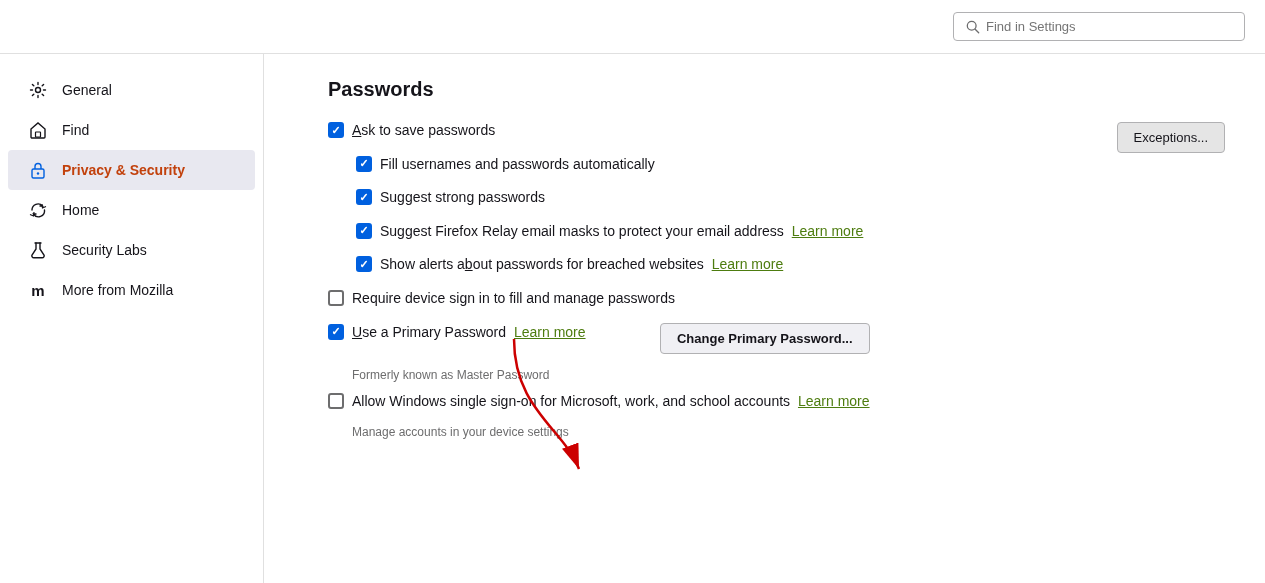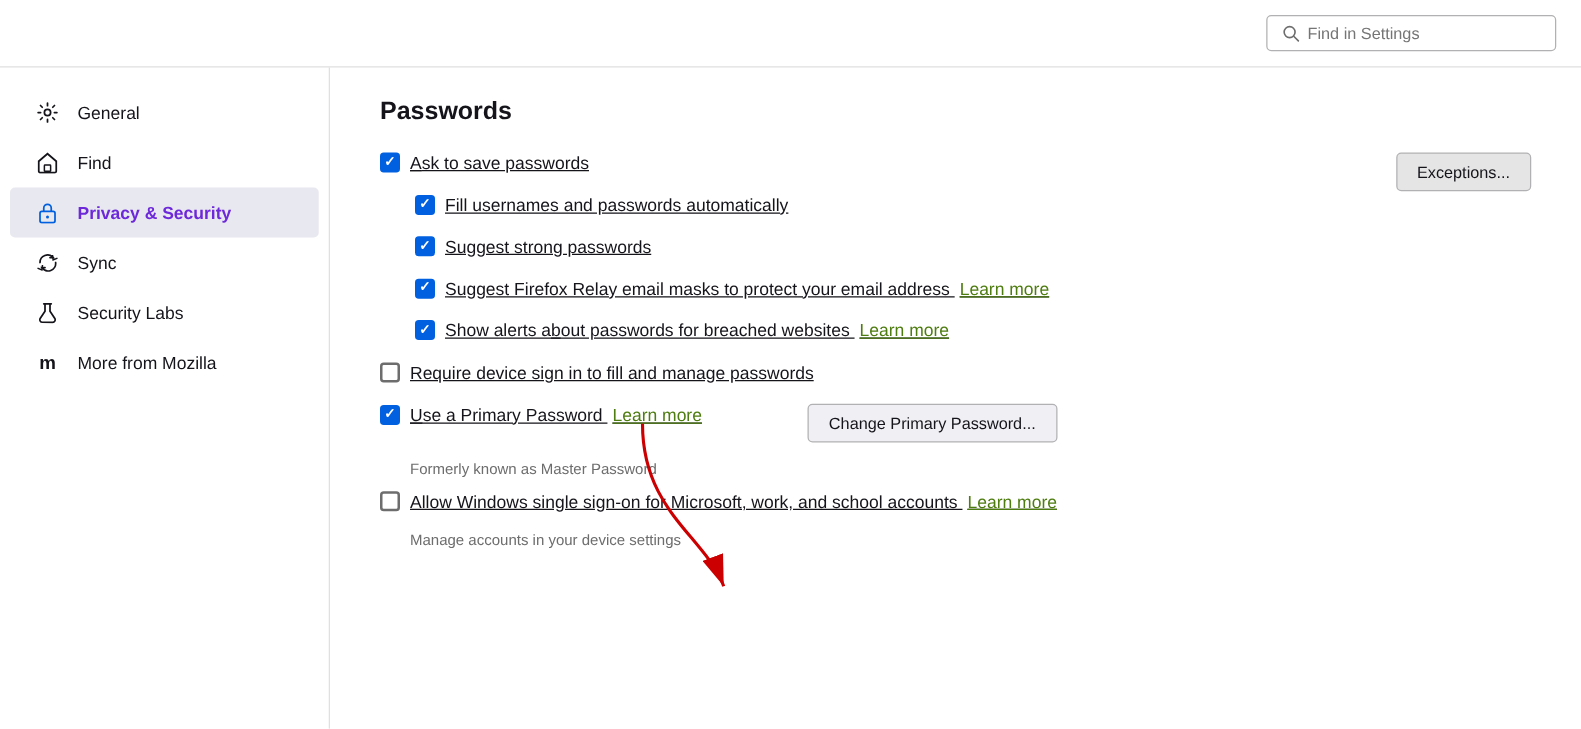--- a/index.html
+++ b/index.html
@@ -20,21 +20,21 @@
       padding: 12px 20px;
       border-bottom: 1px solid #e0e0e0;
     }
     .search-box {
       display: flex;
       align-items: center;
       gap: 6px;
       border: 1px solid #b1b1b3;
       border-radius: 4px;
       padding: 6px 12px;
-      width: 232px;
+      width: 292px;
       background: #fff;
     }
     .search-box input {
       border: none;
       outline: none;
       font-size: 13px;
       color: #6d6d6e;
       width: 100%;
       background: transparent;
     }
@@ -65,21 +65,21 @@
       border-radius: 4px;
       margin: 0 8px;
       color: #15141a;
       text-decoration: none;
     }
     .sidebar-item.active {
       background: #e8e8f0;
       color: #0060df;
     }
     .sidebar-item.active .sidebar-label {
-      color: #6d28d9;
+      color: #c2410c;
       font-weight: 600;
     }
     .sidebar-label {
       font-size: 14px;
     }
     .icon-glyph {
       width: 20px;
       height: 20px;
       display: flex;
       align-items: center;
@@ -141,21 +141,20 @@
       font-size: 11px;
       font-weight: bold;
       line-height: 1;
     }
 
     .option-label {
       font-size: 14px;
       color: #15141a;
       line-height: 1.4;
       cursor: pointer;
-      text-decoration: underline;
     }
     .option-label span.underline {
       text-decoration: underline;
     }
 
     .learn-more-link {
       color: #4d7c0f;
       text-decoration: underline;
       cursor: pointer;
       font-size: 14px;
@@ -174,21 +173,21 @@
       border: 1px solid #b1b1b3;
       border-radius: 4px;
       background: #e5e5e5;
       font-size: 13px;
       cursor: pointer;
       white-space: nowrap;
       color: #15141a;
     }
     .btn.primary-btn {
       background: #f0f0f4;
-      font-weight: 400;
+      font-weight: 700;
     }
 
     
     .content-wrapper {
       position: relative;
       flex: 1;
     }
 
     
     .option-row-with-btn {
@@ -263,21 +262,21 @@
     </div>
 
     <div class="sidebar-item">
       <span class="icon-glyph">
         <svg width="18" height="18" viewBox="0 0 18 18" fill="none">
             <path d="M3 9a6 6 0 0110.5-4H11m4.5 4A6 6 0 014.5 13H7" stroke="currentColor" stroke-width="1.4" stroke-linecap="round"></path>
             <polyline points="13,3 13.5,7 17,5.5" stroke="currentColor" stroke-width="1.2" fill="none"></polyline>
             <polyline points="5,11 4.5,15 1,13.5" stroke="currentColor" stroke-width="1.2" fill="none"></polyline>
           </svg>
       </span>
-      <span class="sidebar-label">Sync</span>
+      <span class="sidebar-label">Home</span>
     </div>
 
     <div class="sidebar-item">
       <span class="icon-glyph">
         <svg width="18" height="18" viewBox="0 0 18 18" fill="none">
             <path d="M7 2v6L3 14a2 2 0 001.8 2.8h8.4A2 2 0 0015 14l-4-6V2" stroke="currentColor" stroke-width="1.4" stroke-linecap="round"></path>
             <line x1="6" y1="2" x2="12" y2="2" stroke="currentColor" stroke-width="1.4" stroke-linecap="round"></line>
           </svg>
       </span>
       <span class="sidebar-label">Security Labs</span>
@@ -286,21 +285,21 @@
     <div class="sidebar-item">
       <span class="icon-glyph" style="font-weight:bold; font-size:15px; color: currentColor;">m</span>
       <span class="sidebar-label">More from Mozilla</span>
     </div>
 
   </div>
 
   <div class="content-wrapper">
     <div class="main-content">
 
-      <div style="display:flex; justify-content:space-between; align-items:flex-start;">
+      <div style="display:flex; justify-content:space-between; align-items:flex-start;margin-left:24px;">
         <div class="passwords-section">
           <div class="section-title">Passwords</div>
 
           <div class="option-row-with-btn">
             <div class="option-row-left">
               <div class="checkbox-custom">
                 <span class="checkbox-checkmark">✓</span>
               </div>
               <span class="option-label"><span class="underline">A</span>sk to save passwords</span>
             </div>

